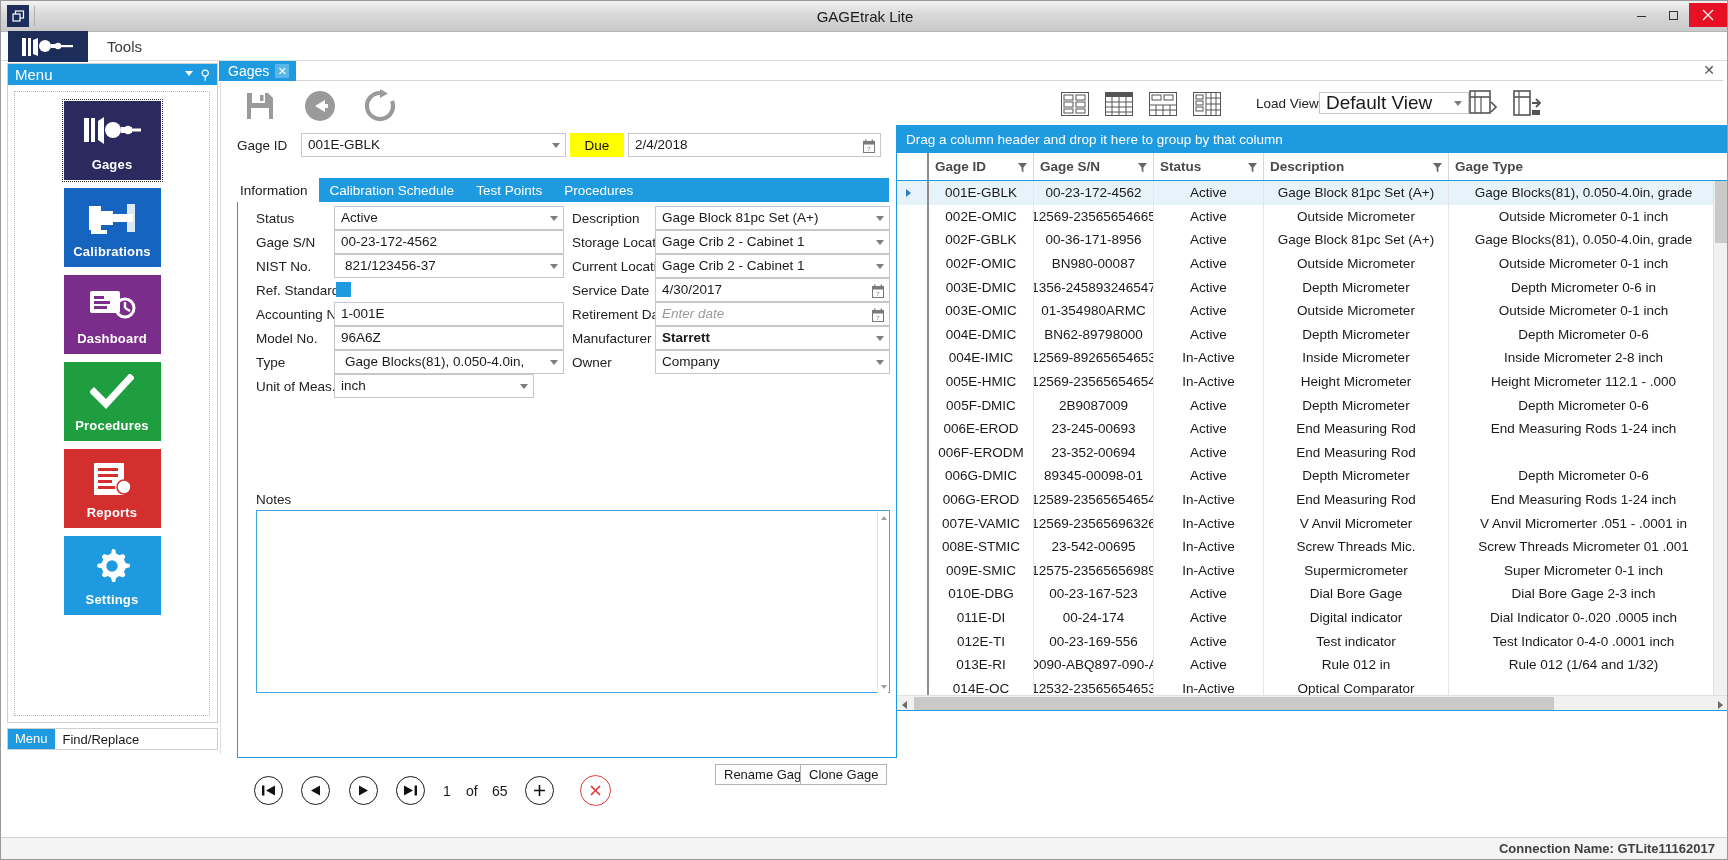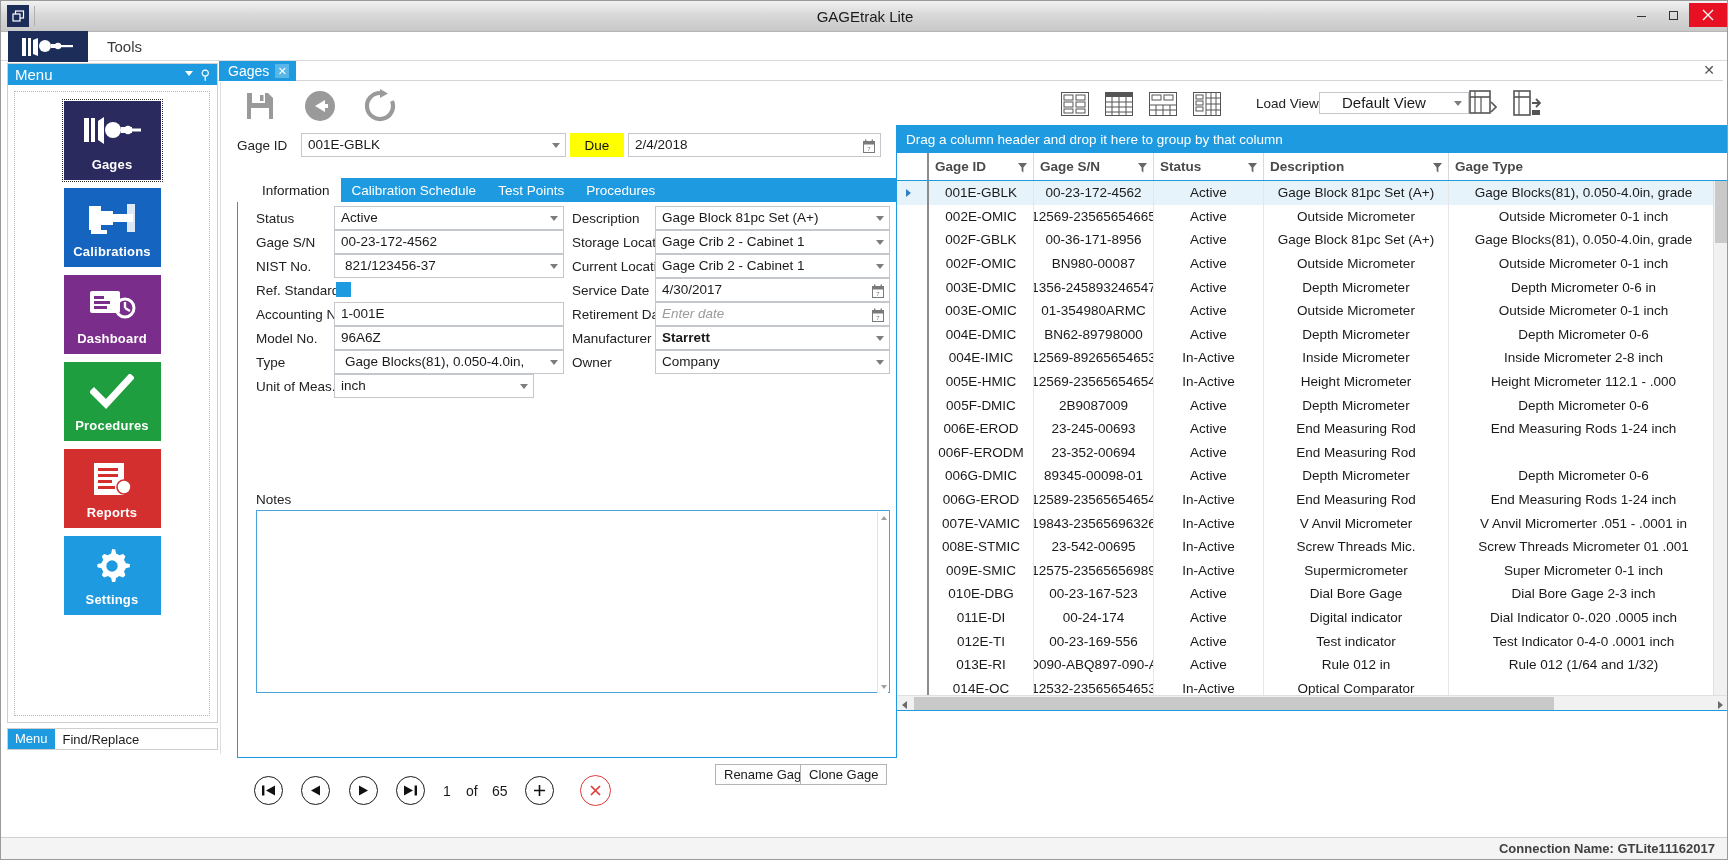--- a/index.html
+++ b/index.html
@@ -129,21 +129,21 @@
   .gid-input { left:64px; top:0; width:265px; }
   .due-badge {
     position:absolute; left:333px; top:0; width:54px; height:24px; background:#ffff00;
     font-size:13.5px; color:#111; display:flex;align-items:center;justify-content:center;
   }
   .due-input { left:391px; top:0; width:253px; }
   .cal-ico { position:absolute; right:5px; top:4px; }
 
   
   .inner-tabs {
-    position:absolute; left:30px; top:96px; width:660px; height:24px;
+    position:absolute; left:8px; top:96px; width:660px; height:24px;
     background:#1e9ae0; display:flex; align-items:stretch;
   }
   .itab { font-size:13.5px; color:#ffffff; padding:0 11px; display:flex;align-items:center; }
   .itab.active { background:#ffffff; color:#1a1a1a; }
   .form-card {
     position:absolute; left:16px; top:120px; width:660px; height:556px;
     border:1px solid #1e9ae0; border-top:none; background:#ffffff;
   }
   .fldlabel { position:absolute; font-size:13.5px; color:#222; }
   .chk {
@@ -180,22 +180,22 @@
     border:1px solid #1e9ae0; background:#ffffff; overflow:hidden;
   }
   .grid-toolbar {
     position:absolute; left:1060px; top:84px; width:460px; height:38px;
     display:flex; align-items:center; gap:16px;
   }
   .gticon { width:28px; height:24px; }
   .loadview-lbl { position:absolute; left:1255px; top:95px; font-size:13.5px; color:#222; }
   .loadview-sel {
     position:absolute; left:1318px; top:91px; width:150px; height:22px;
-    border:1px solid #c4c8cc; background:#fff; font-size:15px; color:#1a1a1a;
-    line-height:20px; padding-left:22px;
+    border:1px solid #c4c8cc; background:#fff; font-size:19px; color:#1a1a1a;
+    line-height:20px; padding-left:6px;
   }
   .rt-icon { position:absolute; width:30px;height:26px; }
 
   .groupbar {
     position:absolute; left:0; top:0; width:831px; height:27px; background:#1e9ae0;
     color:#ffffff; font-size:13.5px; line-height:27px; padding-left:9px;
   }
   .ghead {
     position:absolute; left:0; top:27px; width:831px; height:28px;
     background:#ffffff; border-bottom:1px solid #1e9ae0;
@@ -836,21 +836,21 @@
           <div class="gcell c-id">006G-EROD</div>
           <div class="gcell c-sn">12589-23565654654</div>
           <div class="gcell c-st">In-Active</div>
           <div class="gcell c-de">End Measuring Rod</div>
           <div class="gcell c-gt">End Measuring Rods 1-24 inch</div>
         </div>
         <div class="grow">
           <div class="gcell c-ind"></div>
           <div class="gcell c-pad"></div>
           <div class="gcell c-id">007E-VAMIC</div>
-          <div class="gcell c-sn">19843-23565696326</div>
+          <div class="gcell c-sn">12569-23565696326</div>
           <div class="gcell c-st">In-Active</div>
           <div class="gcell c-de">V Anvil Micrometer</div>
           <div class="gcell c-gt">V Anvil Micromerter .051 - .0001 in</div>
         </div>
         <div class="grow">
           <div class="gcell c-ind"></div>
           <div class="gcell c-pad"></div>
           <div class="gcell c-id">008E-STMIC</div>
           <div class="gcell c-sn">23-542-00695</div>
           <div class="gcell c-st">In-Active</div>

